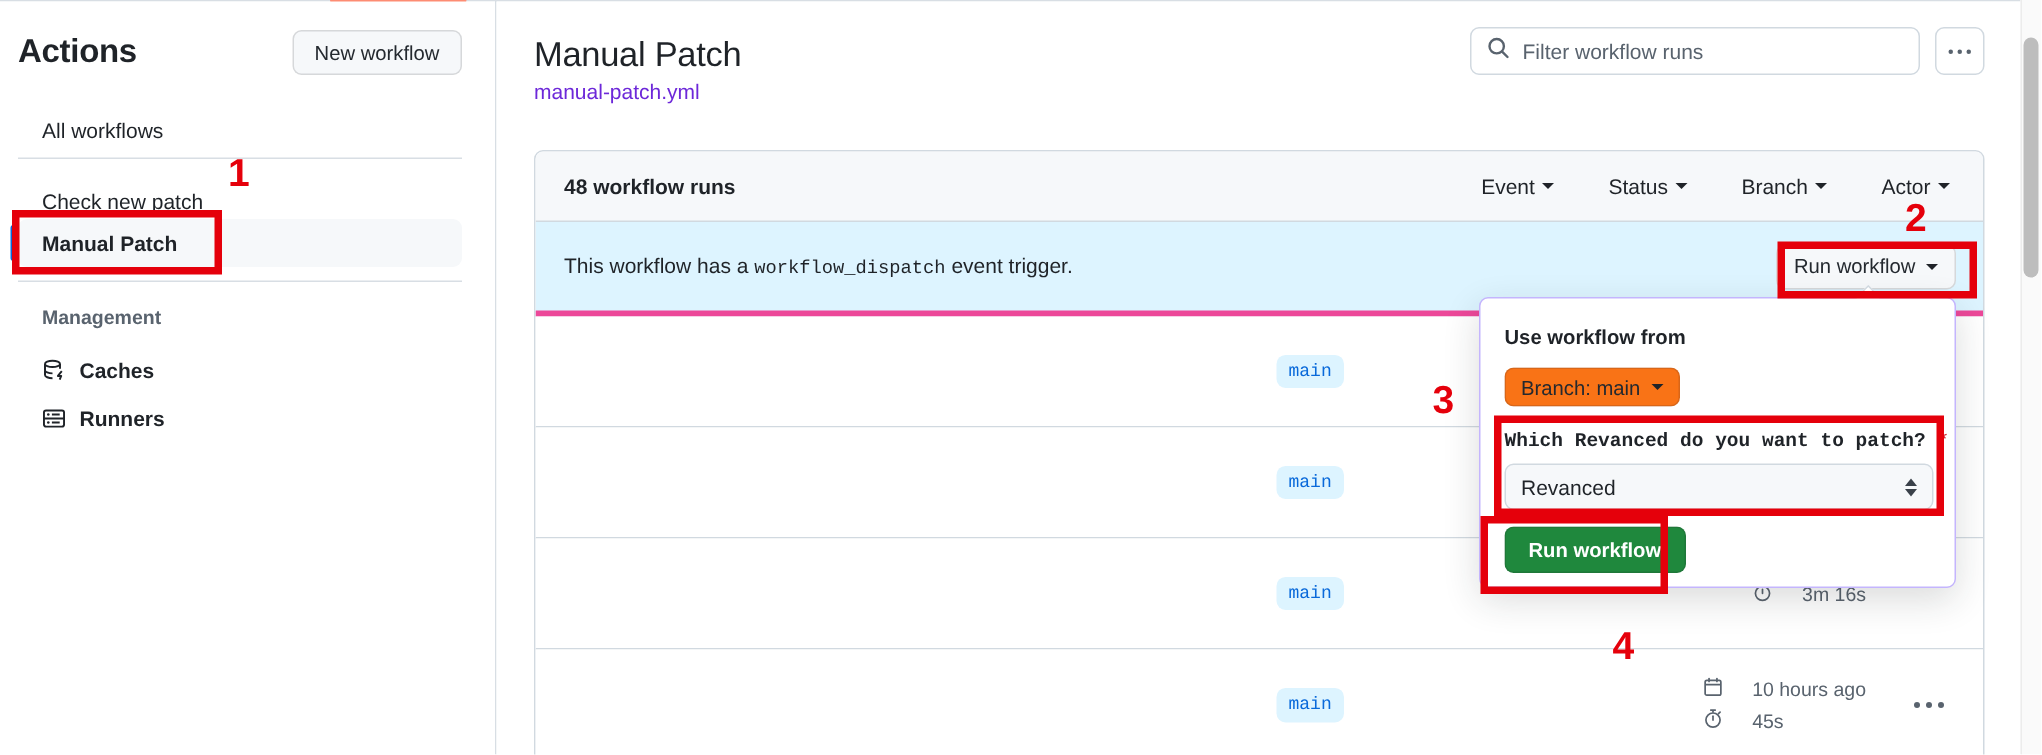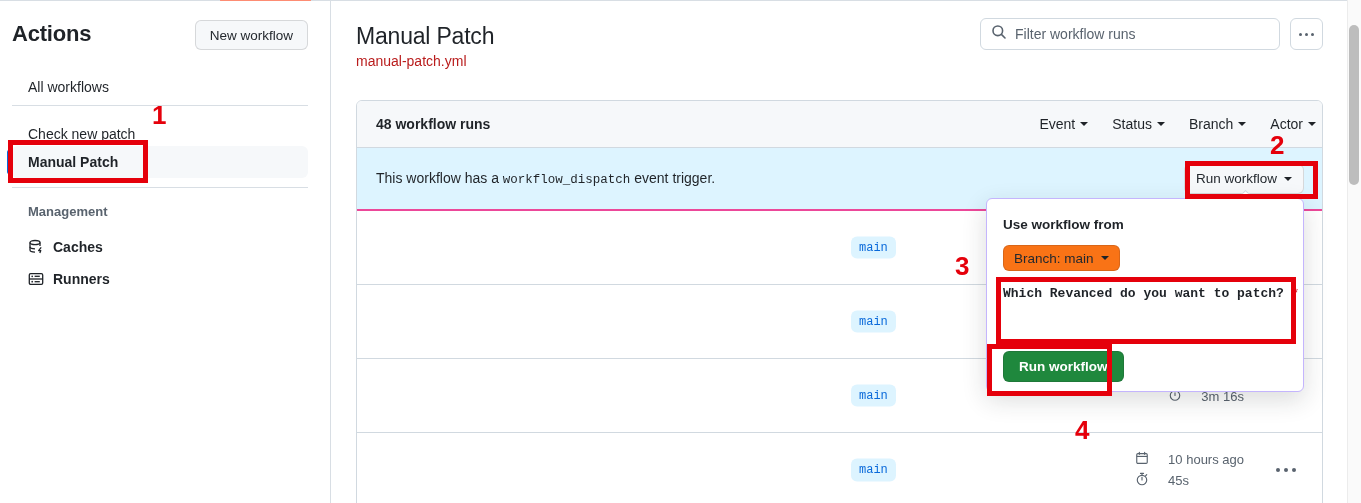--- a/index.html
+++ b/index.html
@@ -84,21 +84,21 @@
   .main {
     position: absolute; left: 331px; top: 1px; width: 1016px; height: 502px;
     background: #ffffff;
   }
   .page-title {
     position: absolute; left: 25px; top: 22px;
     font-size: 23px; font-weight: 400; color: #1f2328; letter-spacing: -0.2px;
   }
   .page-subtitle {
     position: absolute; left: 25px; top: 52px;
-    font-size: 14px; color: #b91c1c; text-decoration: none; cursor: pointer;
+    font-size: 14px; color: #6d28d9; text-decoration: none; cursor: pointer;
   }
 
   .search-box {
     position: absolute; left: 649px; top: 17px; width: 300px; height: 32px;
     background: #ffffff; border: 1px solid #d1d9e0; border-radius: 6px;
     display: flex; align-items: center; padding: 0 10px; cursor: text;
   }
   .search-box svg { flex: none; margin-right: 8px; }
   .search-box input {
     border: none; outline: none; background: transparent;
@@ -123,34 +123,34 @@
     border: 1px solid #d1d9e0; border-radius: 6px; overflow: hidden;
     background: #ffffff;
   }
   .runs-header {
     position: relative; height: 47px; background: #f6f8fa;
     border-bottom: 1px solid #d1d9e0; display: flex; align-items: center;
   }
   .runs-count {
     position: absolute; left: 19px; font-size: 14px; font-weight: 600; color: #1f2328;
   }
-  .filters { position: absolute; right: 6px; display: flex; gap: 24px; }
+  .filters { position: absolute; right: 22px; display: flex; gap: 36px; }
   .filter-btn {
     font-size: 14px; color: #1f2328; cursor: pointer;
     display: flex; align-items: center; gap: 5px; white-space: nowrap;
   }
   .caret-down {
     width: 0; height: 0; border-left: 4px solid transparent;
     border-right: 4px solid transparent; border-top: 4px solid #1f2328;
     display: inline-block;
   }
 
   .dispatch-banner {
     position: relative; height: 63px; background: #ddf4ff;
-    border-bottom: 2px solid #ec4899; display: flex; align-items: center; padding-left: 17px;
+    border-bottom: 4px solid #ec4899; display: flex; align-items: center; padding-left: 17px;
   }
   .dispatch-text {
     position: absolute; left: 19px; font-size: 14px; color: #1f2328;
   }
   .dispatch-text code {
     font-family: "Liberation Mono", monospace; font-size: 12.5px;
     background: transparent; color: #1f2328;
   }
   .run-workflow-btn {
     position: absolute; right: 18px; height: 30px; padding: 0 11px;
@@ -450,20 +450,27 @@
     <div class="branch-select">
       <span>Branch: main</span>
       <span class="caret-down"></span>
     </div>
 
     <div class="field-label">
       <span>Which Revanced do you want to patch?</span>
       <span class="req">*</span>
     </div>
 
+    <div class="field-select">
+      <span>Revanced</span>
+      <span class="updown">
+        <span class="up"></span>
+          <span class="dn"></span>
+      </span>
+    </div>
 
     <div class="green-btn">Run workflow</div>
   </div>
 
   <div class="anno-box" style="left:8px; top:140px; width:140px; height:43px;"></div>
   <div class="anno-num" style="left:152px; top:100px;">1</div>
 
   <div class="anno-box" style="left:1185px; top:161px; width:133px; height:38px;"></div>
   <div class="anno-num" style="left:1270px; top:130px;">2</div>
 

